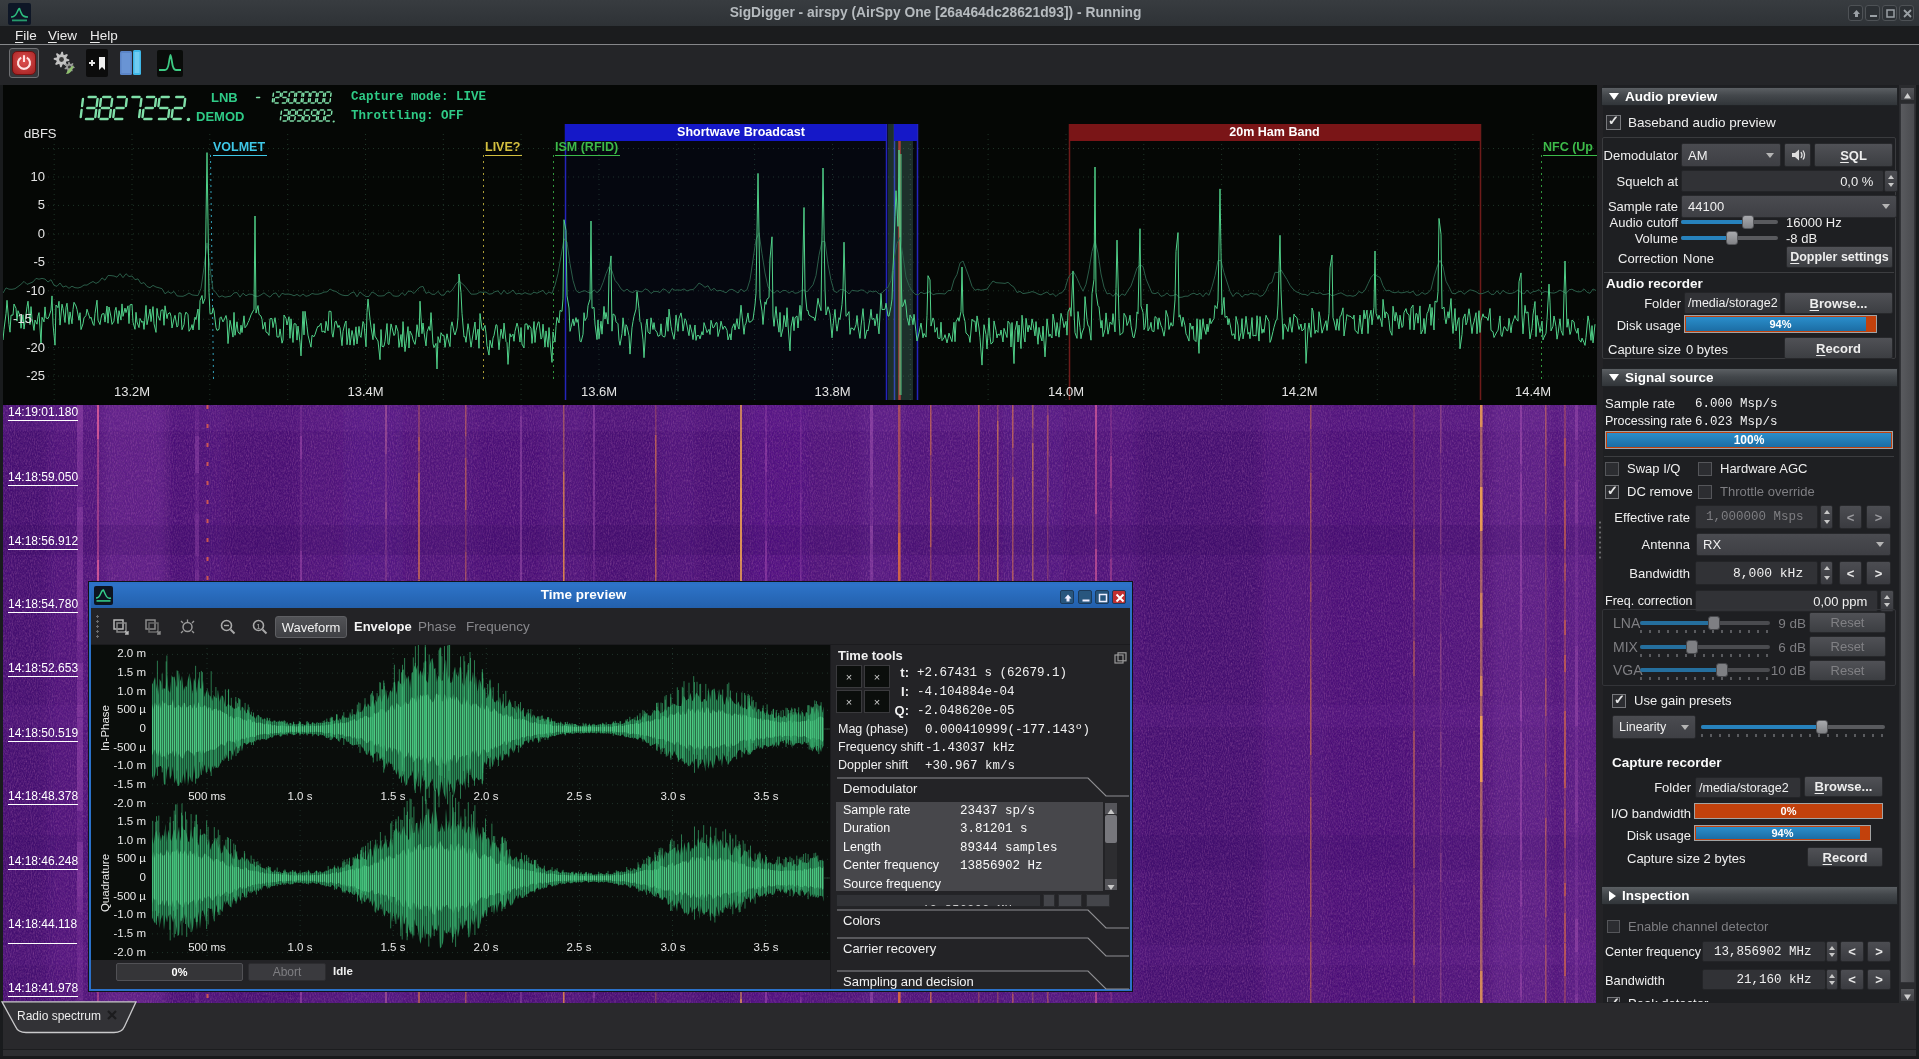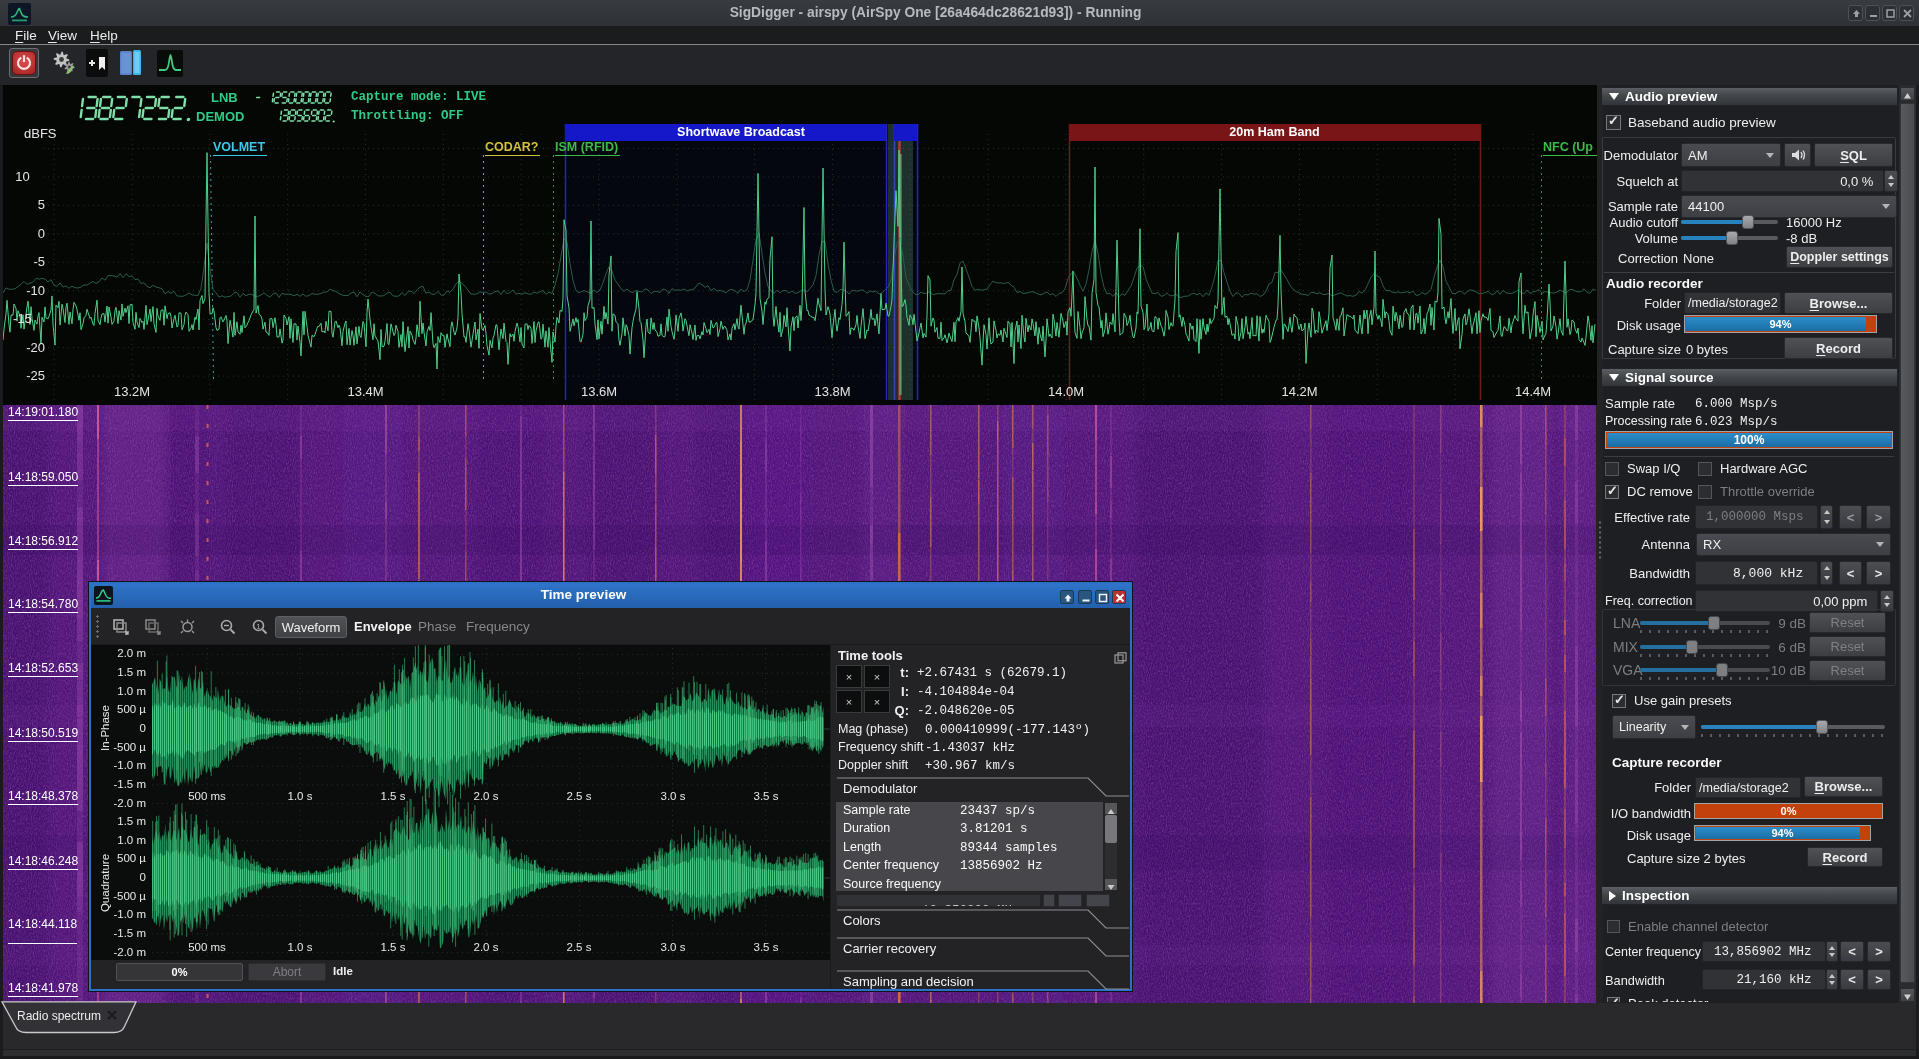--- a/index.html
+++ b/index.html
@@ -249,25 +249,25 @@
           <polyline points="3,293.0 6,287.9 9,289.2 12,289.3 15,288.7 18,286.6 21,284.3 24,281.4 27,284.4 30,283.2 33,281.9 36,278.4 39,279.2 42,278.4 45,279.1 48,282.0 51,279.7 54,285.4 57,286.3 60,283.0 63,287.1 66,285.9 69,288.3 72,286.2 75,287.7 78,288.0 81,287.1 84,285.0 87,285.1 90,283.1 93,281.5 96,283.4 99,281.8 102,277.9 105,280.2 108,275.5 111,275.6 114,276.0 117,277.2 120,273.6 123,277.7 126,273.7 129,276.5 132,276.0 135,279.7 138,278.9 141,283.6 144,282.6 147,286.5 150,287.7 153,285.4 156,287.0 159,287.8 162,288.7 165,293.8 168,291.6 171,293.4 174,291.4 177,295.9 180,296.2 183,296.3 186,295.0 189,293.0 192,294.9 195,295.3 198,295.5 201,288.4 204,267.5 207,242.9 210,268.3 213,289.4 216,292.7 219,297.1 222,295.8 225,297.2 228,296.6 231,296.1 234,292.9 237,292.5 240,297.2 243,293.2 246,295.8 249,294.1 252,294.4 255,296.1 258,296.4 261,294.9 264,292.8 267,295.3 270,297.2 273,293.8 276,292.9 279,297.4 282,293.3 285,294.3 288,294.0 291,294.5 294,295.8 297,294.4 300,296.3 303,294.0 306,296.3 309,295.5 312,293.5 315,294.2 318,294.2 321,293.5 324,292.1 327,291.9 330,289.0 333,290.7 336,291.4 339,293.6 342,295.0 345,295.6 348,295.5 351,293.1 354,291.9 357,296.8 360,291.9 363,294.6 366,296.6 369,296.4 372,292.0 375,293.4 378,295.9 381,296.0 384,295.7 387,293.0 390,292.3 393,295.8 396,296.3 399,296.0 402,292.6 405,295.5 408,291.4 411,291.1 414,293.5 417,289.9 420,287.1 423,286.4 426,293.4 429,292.0 432,294.3 435,294.3 438,291.3 441,295.1 444,295.2 447,290.9 450,292.3 453,289.0 456,283.9 459,281.0 462,283.5 465,286.2 468,290.2 471,294.1 474,294.2 477,293.9 480,291.9 483,292.4 486,292.0 489,294.2 492,293.7 495,291.6 498,290.9 501,294.5 504,290.2 507,293.8 510,292.5 513,290.0 516,294.1 519,293.3 522,294.2 525,292.6 528,293.9 531,294.3 534,292.2 537,293.2 540,291.7 543,290.4 546,294.4 549,292.0 552,293.4 555,285.1 558,273.8 561,256.2 564,238.7 567,242.0 570,263.7 573,280.4 576,290.4 579,292.8 582,291.4 585,290.7 588,292.3 591,293.2 594,289.8 597,292.6 600,290.1 603,282.7 606,273.7 609,266.8 612,271.0 615,280.4 618,283.9 621,288.9 624,291.3 627,289.1 630,291.7 633,292.5 636,290.3 639,291.5 642,291.9 645,288.8 648,290.0 651,293.5 654,291.4 657,291.4 660,292.5 663,288.8 666,290.1 669,293.3 672,288.6 675,290.3 678,289.9 681,290.3 684,288.9 687,291.0 690,289.8 693,289.6 696,286.8 699,283.0 702,284.8 705,287.4 708,285.7 711,290.6 714,288.3 717,291.0 720,290.3 723,291.4 726,292.8 729,290.0 732,289.3 735,290.9 738,293.0 741,289.0 744,291.6 747,289.7 750,279.9 753,259.8 756,239.7 759,232.8 762,253.7 765,273.0 768,286.9 771,290.9 774,293.2 777,290.4 780,292.7 783,290.4 786,290.6 789,293.1 792,291.0 795,293.3 798,292.7 801,290.8 804,289.9 807,291.9 810,288.4 813,284.8 816,275.5 819,255.2 822,241.3 825,241.6 828,264.1 831,280.2 834,291.0 837,292.6 840,289.6 843,289.7 846,290.9 849,294.0 852,290.2 855,290.8 858,291.2 861,289.9 864,290.4 867,293.4 870,290.9 873,292.0 876,290.9 879,294.1 882,292.9 885,289.9 888,287.2 891,280.4 894,259.1 897,243.3 900,237.3 903,255.9 906,277.0 909,285.5 912,290.9 915,294.2 918,294.9 921,292.1 924,293.7 927,292.8 930,291.6 933,294.8 936,293.8 939,293.6 942,293.7 945,294.0 948,290.6 951,290.5 954,279.9 957,274.4 960,263.1 963,261.0 966,268.9 969,277.1 972,286.3 975,290.3 978,289.2 981,290.3 984,289.7 987,289.1 990,284.8 993,281.0 996,282.7 999,282.9 1002,283.1 1005,283.4 1008,282.3 1011,285.1 1014,287.2 1017,292.5 1020,291.4 1023,293.6 1026,293.1 1029,292.6 1032,291.6 1035,292.4 1038,294.0 1041,294.9 1044,293.3 1047,291.9 1050,294.8 1053,293.7 1056,296.5 1059,293.5 1062,292.7 1065,288.8 1068,278.4 1071,273.6 1074,272.4 1077,278.3 1080,285.3 1083,291.2 1086,284.3 1089,269.8 1092,251.4 1095,240.7 1098,253.0 1101,274.0 1104,287.1 1107,293.9 1110,293.3 1113,296.4 1116,292.8 1119,296.8 1122,293.9 1125,295.4 1128,290.3 1131,286.0 1134,277.4 1137,268.1 1140,264.9 1143,266.5 1146,278.8 1149,286.0 1152,293.0 1155,293.7 1158,292.4 1161,296.4 1164,295.5 1167,292.9 1170,295.8 1173,295.6 1176,294.1 1179,297.4 1182,297.2 1185,296.2 1188,296.2 1191,294.1 1194,293.2 1197,294.8 1200,293.2 1203,296.8 1206,292.7 1209,295.3 1212,286.8 1215,275.7 1218,260.6 1221,260.5 1224,272.6 1227,282.0 1230,291.3 1233,296.6 1236,292.8 1239,293.4 1242,297.2 1245,294.4 1248,295.0 1251,293.1 1254,294.1 1257,293.8 1260,296.4 1263,295.3 1266,291.0 1269,284.0 1272,282.4 1275,272.3 1278,272.5 1281,269.8 1284,274.8 1287,279.6 1290,285.3 1293,289.0 1296,291.6 1299,292.8 1302,294.3 1305,294.4 1308,295.6 1311,292.3 1314,292.6 1317,293.8 1320,292.6 1323,294.6 1326,294.3 1329,293.5 1332,295.8 1335,294.9 1338,293.7 1341,292.8 1344,294.5 1347,296.0 1350,295.6 1353,296.3 1356,295.2 1359,291.4 1362,293.1 1365,290.2 1368,283.8 1371,277.4 1374,274.1 1377,276.0 1380,277.5 1383,285.8 1386,290.9 1389,290.2 1392,292.1 1395,292.8 1398,291.8 1401,292.9 1404,292.5 1407,291.6 1410,292.9 1413,291.1 1416,295.3 1419,295.0 1422,292.4 1425,294.3 1428,292.8 1431,289.4 1434,277.0 1437,267.0 1440,260.3 1443,266.5 1446,281.2 1449,286.8 1452,293.2 1455,293.8 1458,292.0 1461,291.1 1464,294.3 1467,291.9 1470,289.8 1473,290.5 1476,291.6 1479,293.7 1482,293.7 1485,292.6 1488,291.2 1491,294.3 1494,294.4 1497,290.7 1500,294.3 1503,290.3 1506,292.6 1509,293.5 1512,293.3 1515,292.1 1518,289.9 1521,292.4 1524,294.0 1527,290.0 1530,293.6 1533,291.7 1536,291.2 1539,289.5 1542,293.0 1545,291.5 1548,292.1 1551,292.8 1554,293.1 1557,292.0 1560,290.1 1563,291.6 1566,293.5 1569,289.8 1572,289.2 1575,290.9 1578,291.9 1581,291.7 1584,288.8 1587,292.2 1590,293.3 1593,289.0 1596,290.5" stroke="#2a5c48" stroke-width="1" fill="none"></polyline>
           <polyline points="3,340.0 4,329.3 6,313.7 7,300.3 9,324.6 10,332.2 11,315.2 13,315.1 14,304.0 16,308.3 17,321.1 18,310.7 20,315.8 21,328.3 23,314.7 24,329.1 25,322.0 27,306.8 28,301.2 30,324.5 31,306.6 32,318.3 34,330.4 35,320.0 37,324.2 38,316.1 39,312.6 41,343.8 42,317.3 44,321.9 45,306.9 46,318.0 48,318.5 49,316.5 51,310.1 52,295.9 53,324.2 55,345.2 56,305.0 58,307.7 59,301.3 60,325.1 62,304.2 63,308.5 65,322.5 66,307.2 67,303.2 69,324.4 70,311.9 72,323.8 73,309.4 74,302.3 76,306.0 77,309.5 79,320.3 80,312.7 81,329.6 83,323.8 84,317.9 86,315.5 87,309.2 88,312.4 90,318.4 91,317.1 93,324.1 94,325.5 95,313.4 97,300.2 98,320.1 100,324.6 101,318.1 102,314.0 104,313.6 105,322.1 107,306.0 108,323.2 109,307.0 111,317.0 112,324.4 114,321.1 115,310.6 116,307.3 118,323.6 119,310.7 121,320.1 122,303.9 123,316.4 125,308.1 126,312.6 128,305.8 129,323.6 130,304.9 132,304.3 133,322.2 135,329.3 136,312.3 137,322.0 139,327.6 140,318.4 142,322.5 143,321.2 144,329.4 146,305.4 147,324.7 149,314.9 150,309.0 151,321.6 153,306.6 154,323.8 156,332.4 157,308.4 158,315.8 160,320.4 161,310.3 163,309.8 164,325.3 165,305.8 167,318.6 168,313.8 170,312.6 171,316.4 172,328.0 174,318.7 175,315.3 177,327.1 178,325.5 179,312.8 181,313.2 182,329.7 184,324.6 185,315.3 186,312.1 188,314.7 189,331.3 191,328.1 192,324.6 193,330.0 195,317.2 196,319.6 198,309.0 199,329.9 200,300.5 202,295.5 203,303.7 205,298.4 206,219.1 207,152.6 209,292.6 210,313.8 212,313.7 213,307.7 214,310.9 216,327.6 217,330.4 219,329.4 220,317.8 221,316.8 223,321.9 224,320.1 226,315.5 227,320.3 228,343.6 230,320.3 231,325.0 233,337.1 234,312.4 235,335.3 237,321.8 238,331.9 240,334.3 241,325.2 242,332.6 244,315.8 245,327.8 247,325.1 248,322.5 249,320.7 251,314.9 252,313.0 254,309.3 255,216.0 256,313.1 258,305.5 259,314.3 261,316.1 262,319.4 263,329.2 265,322.2 266,332.0 268,333.3 269,335.4 270,318.7 272,318.6 273,327.6 275,317.7 276,324.4 277,337.0 279,337.0 280,328.9 282,343.2 283,340.0 284,315.0 286,318.5 287,325.0 289,316.7 290,338.3 291,318.8 293,342.5 294,323.7 296,324.0 297,340.1 298,326.1 300,342.3 301,355.9 303,311.3 304,334.9 305,311.3 307,326.5 308,335.1 310,343.3 311,347.2 312,335.3 314,336.7 315,334.6 317,328.3 318,326.2 319,326.6 321,323.2 322,332.0 324,331.0 325,332.9 326,321.3 328,330.8 329,311.2 331,311.4 332,333.2 333,337.2 335,321.9 336,320.9 338,327.7 339,325.3 340,327.7 342,345.7 343,331.4 345,323.2 346,321.0 347,344.7 349,328.4 350,345.1 352,330.5 353,335.2 354,345.3 356,326.8 357,343.9 359,326.4 360,335.8 361,337.4 363,321.5 364,323.8 366,346.8 367,312.4 368,299.1 370,319.2 371,327.2 373,339.7 374,323.7 375,336.1 377,339.4 378,341.0 380,359.7 381,329.5 382,346.5 384,346.3 385,341.3 387,323.5 388,343.9 389,344.6 391,323.9 392,327.7 394,335.6 395,333.9 396,325.2 398,331.5 399,347.4 401,334.5 402,346.9 403,321.6 405,351.6 406,343.4 408,326.6 409,348.0 410,331.1 412,335.2 413,339.9 415,344.4 416,337.9 417,324.7 419,336.9 420,301.2 422,333.7 423,323.0 424,332.3 426,345.9 427,331.8 429,326.4 430,330.5 431,312.6 433,343.8 434,347.6 436,343.4 437,369.0 438,336.6 440,342.7 441,332.7 443,336.0 444,335.5 445,347.4 447,333.8 448,339.0 450,346.6 451,326.3 452,321.8 454,332.2 455,335.0 457,328.0 458,317.2 459,274.0 461,292.6 462,313.4 464,337.0 465,336.6 466,342.3 468,323.7 469,329.7 471,347.2 472,340.8 473,334.1 475,322.0 476,339.9 478,329.2 479,348.3 480,313.5 482,329.3 483,330.1 485,325.4 486,333.2 487,345.6 489,355.1 490,340.3 492,347.8 493,338.1 494,335.5 496,324.7 497,325.2 499,349.8 500,338.6 501,329.1 503,338.7 504,323.1 506,341.5 507,342.6 508,364.4 510,333.7 511,336.9 513,334.1 514,341.3 515,331.4 517,323.1 518,326.7 520,342.1 521,327.5 522,344.1 524,348.0 525,324.1 527,323.9 528,329.6 529,325.4 531,328.1 532,343.4 534,321.5 535,342.5 536,330.8 538,322.4 539,321.8 541,339.1 542,337.3 543,324.2 545,347.2 546,330.9 548,347.2 549,327.5 550,340.8 552,362.4 553,331.9 555,342.1 556,326.4 557,317.4 559,322.9 560,310.4 562,311.4 563,298.9 564,219.7 566,230.5 567,295.8 569,308.0 570,331.4 571,327.3 573,318.9 574,325.8 576,317.6 577,322.4 578,319.5 580,341.1 581,342.1 583,334.3 584,312.7 585,320.7 587,317.2 588,305.7 590,299.1 591,221.0 592,308.3 594,307.4 595,324.1 597,339.6 598,319.9 599,338.8 601,321.2 602,334.2 604,306.4 605,319.1 606,312.5 608,324.1 609,275.3 611,255.9 612,331.2 613,313.9 615,315.4 616,321.8 618,323.8 619,340.2 620,345.3 622,333.6 623,317.8 625,335.9 626,324.7 627,326.5 629,335.8 630,354.1 632,327.8 633,321.6 634,316.2 636,309.1 637,291.6 639,308.6 640,321.7 641,322.7 643,339.9 644,357.7 646,325.4 647,319.0 648,331.8 650,334.0 651,317.8 653,329.5 654,322.6 655,329.6 657,332.4 658,336.3 660,335.3 661,323.8 662,335.4 664,337.0 665,336.6 667,317.1 668,331.3 669,309.1 671,326.3 672,331.7 674,339.3 675,331.0 676,315.1 678,331.4 679,318.4 681,312.9 682,319.1 683,331.1 685,318.7 686,320.6 688,331.0 689,335.7 690,324.7 692,332.9 693,339.6 695,325.0 696,340.4 697,335.6 699,335.6 700,338.9 702,331.6 703,335.0 704,322.6 706,328.8 707,332.6 709,329.3 710,334.5 711,320.3 713,327.9 714,327.3 716,322.7 717,322.7 718,336.6 720,328.7 721,321.2 723,329.4 724,326.7 725,326.3 727,330.3 728,339.9 730,333.8 731,340.0 732,328.3 734,323.7 735,329.9 737,318.6 738,326.5 739,329.1 741,305.2 742,315.1 744,334.3 745,325.2 746,323.2 748,312.9 749,322.1 751,321.8 752,320.3 753,319.7 755,304.8 756,293.2 758,173.4 759,234.1 760,298.4 762,311.1 763,324.5 765,301.9 766,304.4 767,299.1 769,297.5 770,258.9 772,236.8 773,316.0 774,326.3 776,306.5 777,318.4 779,332.2 780,312.4 781,336.8 783,328.1 784,315.4 786,326.9 787,307.7 788,325.0 790,350.9 791,327.0 793,316.7 794,330.7 795,317.8 797,315.9 798,328.0 800,305.3 801,320.6 802,305.5 804,207.5 805,291.0 807,310.7 808,310.4 809,315.1 811,316.4 812,317.1 814,317.6 815,320.7 816,314.2 818,298.3 819,304.0 821,310.7 822,236.1 823,168.0 825,289.0 826,315.0 828,306.7 829,309.6 830,314.1 832,337.8 833,326.0 835,309.4 836,323.6 837,331.2 839,317.7 840,319.6 842,304.6 843,290.4 844,242.2 846,316.3 847,315.4 849,311.6 850,334.4 851,328.0 853,328.5 854,330.3 856,324.7 857,315.5 858,326.2 860,338.4 861,325.9 863,308.6 864,321.4 865,338.7 867,329.9 868,331.0 870,318.6 871,309.3 872,319.4 874,318.4 875,325.8 877,313.8 878,325.6 879,333.9 881,293.7 882,309.6 884,309.4 885,309.3 886,303.2 888,316.1 889,316.1 891,306.4 892,299.2 893,270.5 895,216.2 896,190.7 898,226.4 899,150.0 900,229.4 902,306.5 903,306.0 905,299.6 906,306.0 907,317.2 909,325.3 910,315.0 912,318.5 913,324.7 914,314.3 916,331.9 917,341.0 919,333.0 920,327.8 921,323.1 923,337.8 924,333.4 926,337.1 927,315.3 928,275.7 930,279.9 931,326.1 933,317.9 934,320.2 935,332.2 937,327.5 938,338.2 940,338.5 941,322.2 942,340.7 944,337.9 945,334.7 947,342.9 948,338.5 949,333.1 951,339.1 952,341.7 954,322.3 955,341.7 956,321.8 958,317.7 959,321.3 961,311.5 962,267.0 963,313.2 965,321.6 966,333.0 968,334.9 969,336.7 970,342.4 972,319.1 973,320.9 975,321.2 976,331.8 977,315.9 979,328.0 980,337.8 982,365.1 983,342.0 984,324.7 986,334.5 987,349.0 989,317.8 990,336.8 991,344.1 993,342.0 994,320.9 996,330.5 997,337.9 998,334.0 1000,335.3 1001,330.0 1003,342.0 1004,328.3 1005,331.3 1007,337.5 1008,321.1 1010,323.9 1011,347.0 1012,322.5 1014,363.6 1015,330.8 1017,321.0 1018,342.0 1019,325.1 1021,348.6 1022,315.2 1024,337.3 1025,342.0 1026,318.3 1028,331.9 1029,325.2 1031,330.0 1032,318.9 1033,323.4 1035,335.9 1036,321.6 1038,344.3 1039,327.4 1040,334.3 1042,341.0 1043,326.1 1045,356.9 1046,340.1 1047,318.8 1049,336.5 1050,334.0 1052,338.0 1053,314.1 1054,319.6 1056,336.1 1057,322.5 1059,337.2 1060,325.7 1061,313.3 1063,321.4 1064,327.6 1066,321.3 1067,335.2 1068,311.9 1070,307.7 1071,316.3 1073,270.9 1074,311.1 1075,332.7 1077,338.4 1078,311.5 1080,327.6 1081,338.7 1082,333.0 1084,327.7 1085,296.6 1087,319.7 1088,325.7 1089,326.2 1091,340.2 1092,293.6 1094,279.4 1095,167.0 1096,292.6 1098,305.7 1099,306.9 1101,328.1 1102,320.4 1103,336.7 1105,329.3 1106,312.9 1108,334.2 1109,329.2 1110,322.1 1112,324.5 1113,313.6 1115,331.9 1116,288.5 1117,240.1 1119,318.6 1120,335.2 1122,333.2 1123,332.5 1124,313.3 1126,317.0 1127,325.5 1129,320.9 1130,315.2 1131,325.8 1133,337.0 1134,337.9 1136,328.0 1137,311.9 1138,313.7 1140,228.7 1141,305.9 1143,312.4 1144,329.6 1145,327.3 1147,304.0 1148,330.9 1150,327.1 1151,322.3 1152,330.8 1154,331.6 1155,316.5 1157,318.4 1158,329.3 1159,317.8 1161,325.7 1162,327.7 1164,336.2 1165,329.5 1166,310.4 1168,317.1 1169,329.5 1171,322.6 1172,325.7 1173,325.9 1175,299.9 1176,251.3 1178,232.6 1179,317.2 1180,314.8 1182,326.5 1183,317.2 1185,325.7 1186,333.9 1187,335.7 1189,341.1 1190,323.0 1192,329.3 1193,326.0 1194,339.4 1196,341.6 1197,318.7 1199,353.4 1200,319.6 1201,339.3 1203,318.7 1204,327.0 1206,334.4 1207,324.1 1208,331.8 1210,318.3 1211,323.7 1213,320.0 1214,318.6 1215,305.5 1217,308.6 1218,300.5 1220,188.9 1221,252.9 1222,314.6 1224,297.4 1225,317.4 1227,316.2 1228,324.8 1229,318.6 1231,329.1 1232,335.4 1234,333.8 1235,339.1 1236,316.4 1238,325.1 1239,340.8 1241,332.7 1242,318.6 1243,338.9 1245,327.2 1246,316.3 1248,334.2 1249,332.2 1250,338.7 1252,317.5 1253,336.0 1255,335.2 1256,336.1 1257,315.7 1259,341.1 1260,316.5 1262,333.3 1263,329.0 1264,332.5 1266,315.3 1267,317.6 1269,321.5 1270,342.4 1271,340.0 1273,331.5 1274,327.2 1276,320.2 1277,319.7 1278,305.1 1280,235.3 1281,289.8 1283,339.4 1284,324.0 1285,324.5 1287,329.1 1288,331.6 1290,317.3 1291,326.9 1292,332.3 1294,314.1 1295,316.1 1297,317.7 1298,324.5 1299,329.4 1301,324.0 1302,331.0 1304,329.0 1305,323.1 1306,363.4 1308,329.1 1309,322.9 1311,337.3 1312,308.0 1313,310.9 1315,333.5 1316,330.1 1318,332.4 1319,311.7 1320,317.1 1322,333.2 1323,329.8 1325,323.6 1326,320.7 1327,330.5 1329,313.5 1330,267.8 1332,255.0 1333,317.7 1334,321.0 1336,330.2 1337,318.8 1339,330.5 1340,316.2 1341,315.7 1343,307.8 1344,336.0 1346,321.6 1347,314.5 1348,315.8 1350,316.2 1351,316.7 1353,318.9 1354,315.1 1355,330.4 1357,332.1 1358,333.7 1360,315.0 1361,327.3 1362,334.0 1364,310.1 1365,318.9 1367,310.1 1368,333.6 1369,319.0 1371,310.2 1372,324.8 1374,307.3 1375,251.0 1376,313.2 1378,319.2 1379,315.2 1381,321.1 1382,326.7 1383,299.3 1385,318.0 1386,311.8 1388,314.6 1389,320.7 1390,330.5 1392,335.3 1393,306.2 1395,321.1 1396,312.3 1397,316.2 1399,328.9 1400,315.2 1402,327.5 1403,326.0 1404,312.5 1406,308.6 1407,313.2 1409,314.8 1410,329.6 1411,308.3 1413,305.1 1414,330.0 1416,313.4 1417,314.0 1418,323.2 1420,305.9 1421,334.0 1423,329.4 1424,318.5 1425,333.7 1427,313.6 1428,311.8 1430,304.1 1431,325.4 1432,307.5 1434,330.0 1435,301.1 1437,302.2 1438,291.6 1439,218.4 1441,234.2 1442,308.8 1444,307.1 1445,318.2 1446,323.8 1448,311.7 1449,318.2 1451,298.5 1452,321.1 1453,333.5 1455,308.5 1456,330.9 1458,319.8 1459,317.6 1460,348.8 1462,334.6 1463,318.9 1465,313.9 1466,324.9 1467,322.5 1469,308.7 1470,315.9 1472,333.6 1473,325.0 1474,322.0 1476,312.7 1477,333.8 1479,310.7 1480,332.5 1481,320.9 1483,313.8 1484,317.0 1486,317.2 1487,317.9 1488,320.5 1490,308.4 1491,330.4 1493,331.7 1494,337.5 1495,335.6 1497,331.5 1498,330.6 1500,315.9 1501,334.9 1502,336.5 1504,326.7 1505,327.1 1507,330.9 1508,330.5 1509,318.3 1511,332.8 1512,324.4 1514,318.5 1515,315.5 1516,318.5 1518,321.2 1519,281.8 1521,272.9 1522,314.9 1523,333.9 1525,305.3 1526,313.2 1528,311.9 1529,326.1 1530,338.9 1532,328.0 1533,314.7 1535,301.5 1536,336.7 1537,315.4 1539,326.8 1540,332.5 1542,321.1 1543,339.9 1544,337.4 1546,333.2 1547,319.3 1549,284.1 1550,302.1 1551,330.9 1553,326.2 1554,316.0 1556,326.5 1557,339.2 1558,333.7 1560,318.8 1561,330.4 1563,335.4 1564,293.7 1565,261.0 1567,327.3 1568,318.9 1570,334.5 1571,331.2 1572,320.0 1574,321.8 1575,328.8 1577,333.3 1578,328.1 1579,339.5 1581,342.2 1582,338.1 1584,342.6 1585,345.4 1586,337.4 1588,315.9 1589,321.3 1591,340.4 1592,325.6 1593,342.9 1595,324.2" stroke="#50d189" stroke-width="1" fill="none"></polyline>
         </g>
       </svg>
     </div>
     <div class="abs" style="left:565px;top:124px;width:321px;height:17px;background:#1518c8"></div>
     <div class="abs" style="left:894px;top:124px;width:23px;height:17px;background:#1518c8"></div>
     <div class="abs" style="left:565px;top:125px;width:352px;text-align:center;color:#fff;font-weight:bold;font-size:12.5px">Shortwave Broadcast</div>
     <div class="abs" style="left:1069px;top:124px;width:411px;height:17px;background:#7a1517;color:#fff;font-weight:bold;font-size:12.5px;text-align:center;line-height:17px">20m Ham Band</div>
     <div class="abs" style="left:213px;top:140px;color:#3fc8e8;font-weight:bold;font-size:12.5px;border-bottom:1px solid #3fc8e8;padding:0 2px 1px 0">VOLMET</div>
-    <div class="abs" style="left:485px;top:140px;color:#d4c040;font-weight:bold;font-size:12.5px;border-bottom:1px solid #d4c040;padding:0 2px 1px 0">CODAR?</div>
+    <div class="abs" style="left:485px;top:140px;color:#d4c040;font-weight:bold;font-size:12.5px;border-bottom:1px solid #d4c040;padding:0 2px 1px 0">LIVE?</div>
     <div class="abs" style="left:555px;top:140px;color:#3dbb4a;font-weight:bold;font-size:12.5px;border-bottom:1px solid #3dbb4a;padding:0 2px 1px 0">ISM (RFID)</div>
     <div class="abs" style="left:1543px;top:140px;width:54px;overflow:hidden;color:#3dbb4a;font-weight:bold;font-size:12.5px;border-bottom:1px solid #3dbb4a;padding:0 0 1px 0;white-space:nowrap">NFC (Up</div>
     <div class="abs" style="left:24px;top:126px;color:#e8e8e8;font-size:13px">dBFS</div>
-    <div class="abs" style="left:0;top:169px;width:45px;text-align:center;color:#e4e4e4;font-size:13px">10</div>
+    <div class="abs" style="left:0;top:169px;width:45px;text-align:right;color:#e4e4e4;font-size:13px">10</div>
     <div class="abs" style="left:0;top:197.4px;width:45px;text-align:right;color:#e4e4e4;font-size:13px">5</div>
     <div class="abs" style="left:0;top:225.9px;width:45px;text-align:right;color:#e4e4e4;font-size:13px">0</div>
     <div class="abs" style="left:0;top:254.3px;width:45px;text-align:right;color:#e4e4e4;font-size:13px">-5</div>
     <div class="abs" style="left:0;top:282.8px;width:45px;text-align:right;color:#e4e4e4;font-size:13px">-10</div>
     <div class="abs" style="left:0;top:311.2px;width:45px;text-align:center;color:#e4e4e4;font-size:13px">-15</div>
     <div class="abs" style="left:0;top:339.7px;width:45px;text-align:right;color:#e4e4e4;font-size:13px">-20</div>
     <div class="abs" style="left:0;top:368.1px;width:45px;text-align:right;color:#e4e4e4;font-size:13px">-25</div>
     <div class="abs" style="left:102px;top:384px;width:60px;text-align:center;color:#e4e4e4;font-size:13px">13.2M</div>
     <div class="abs" style="left:335.5px;top:384px;width:60px;text-align:center;color:#e4e4e4;font-size:13px">13.4M</div>
     <div class="abs" style="left:569px;top:384px;width:60px;text-align:center;color:#e4e4e4;font-size:13px">13.6M</div>

